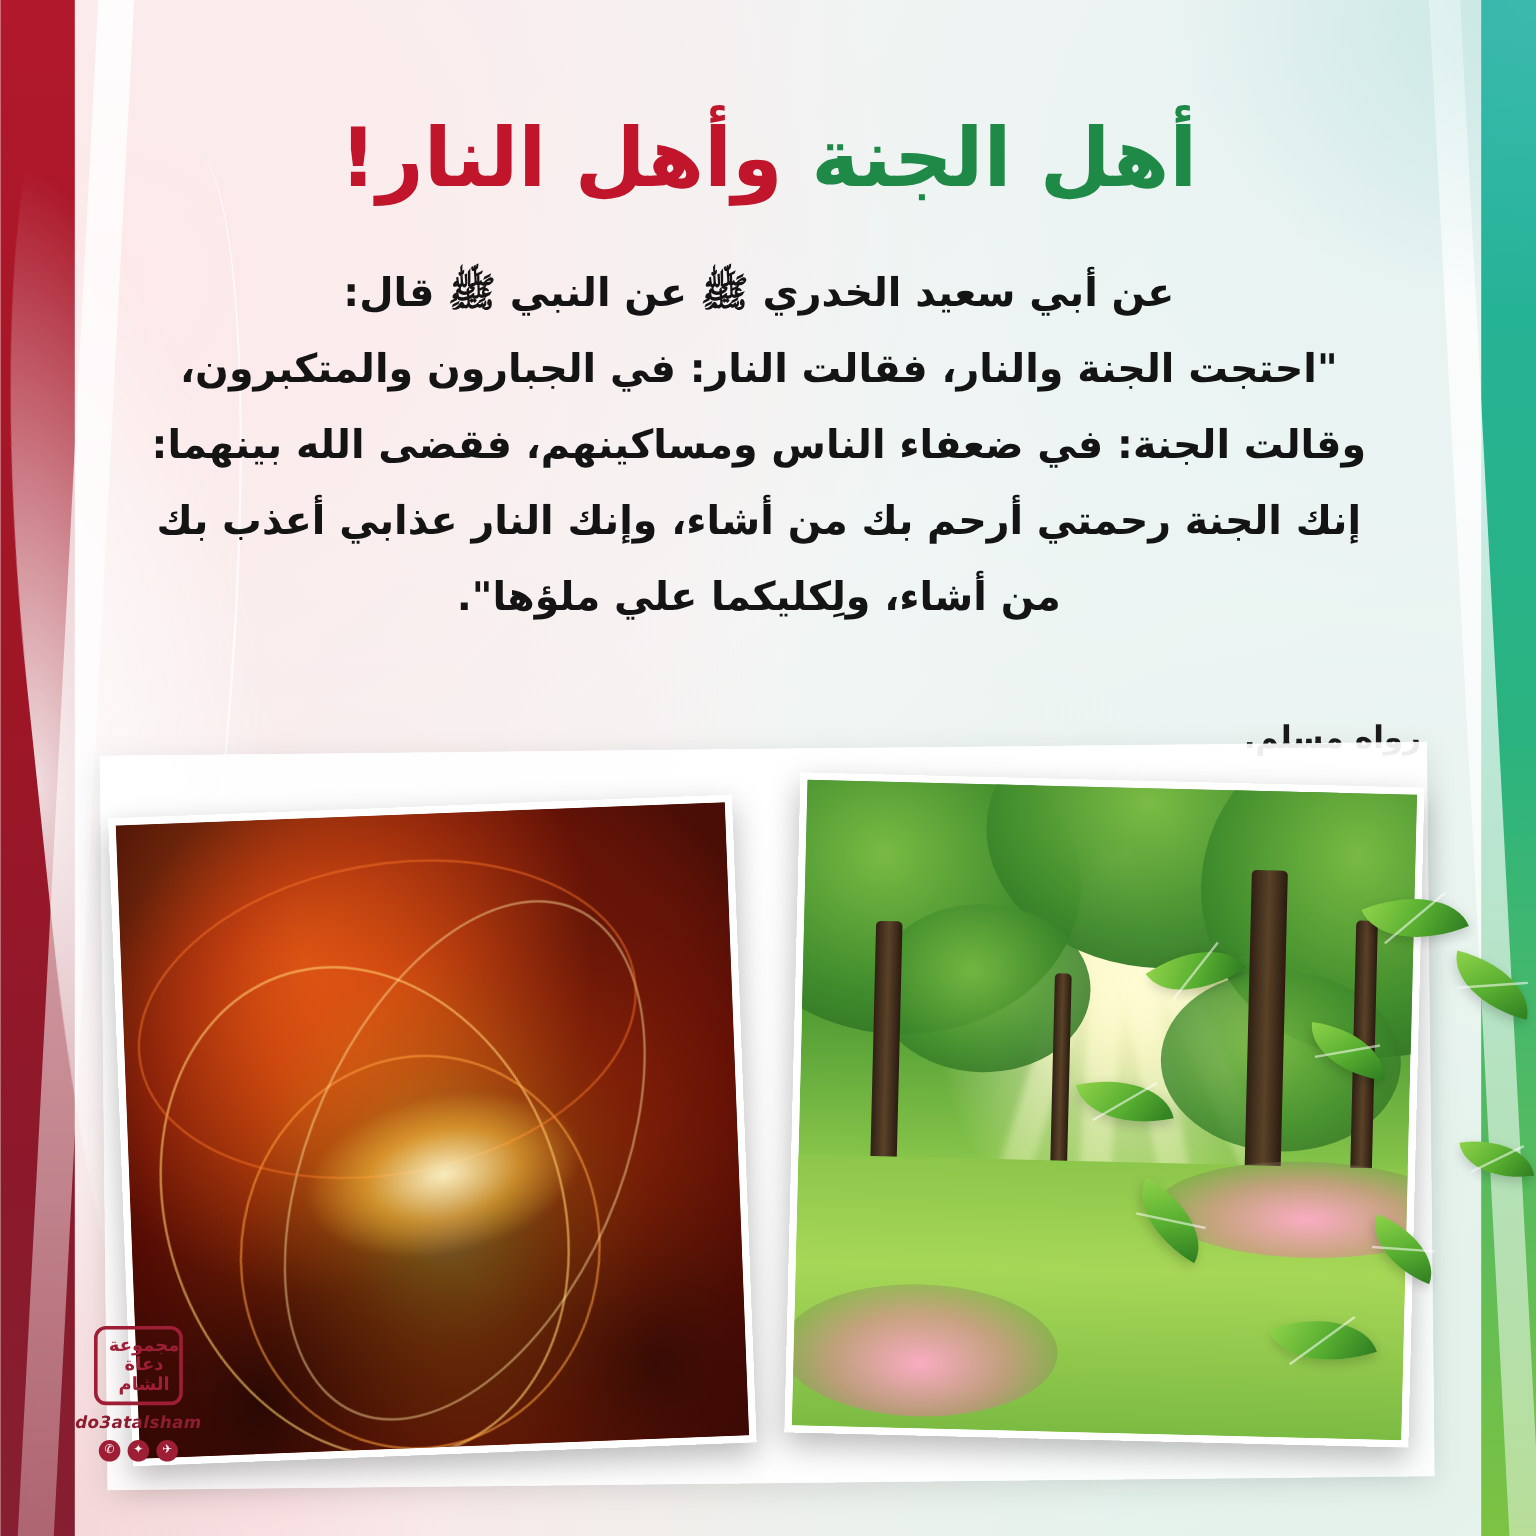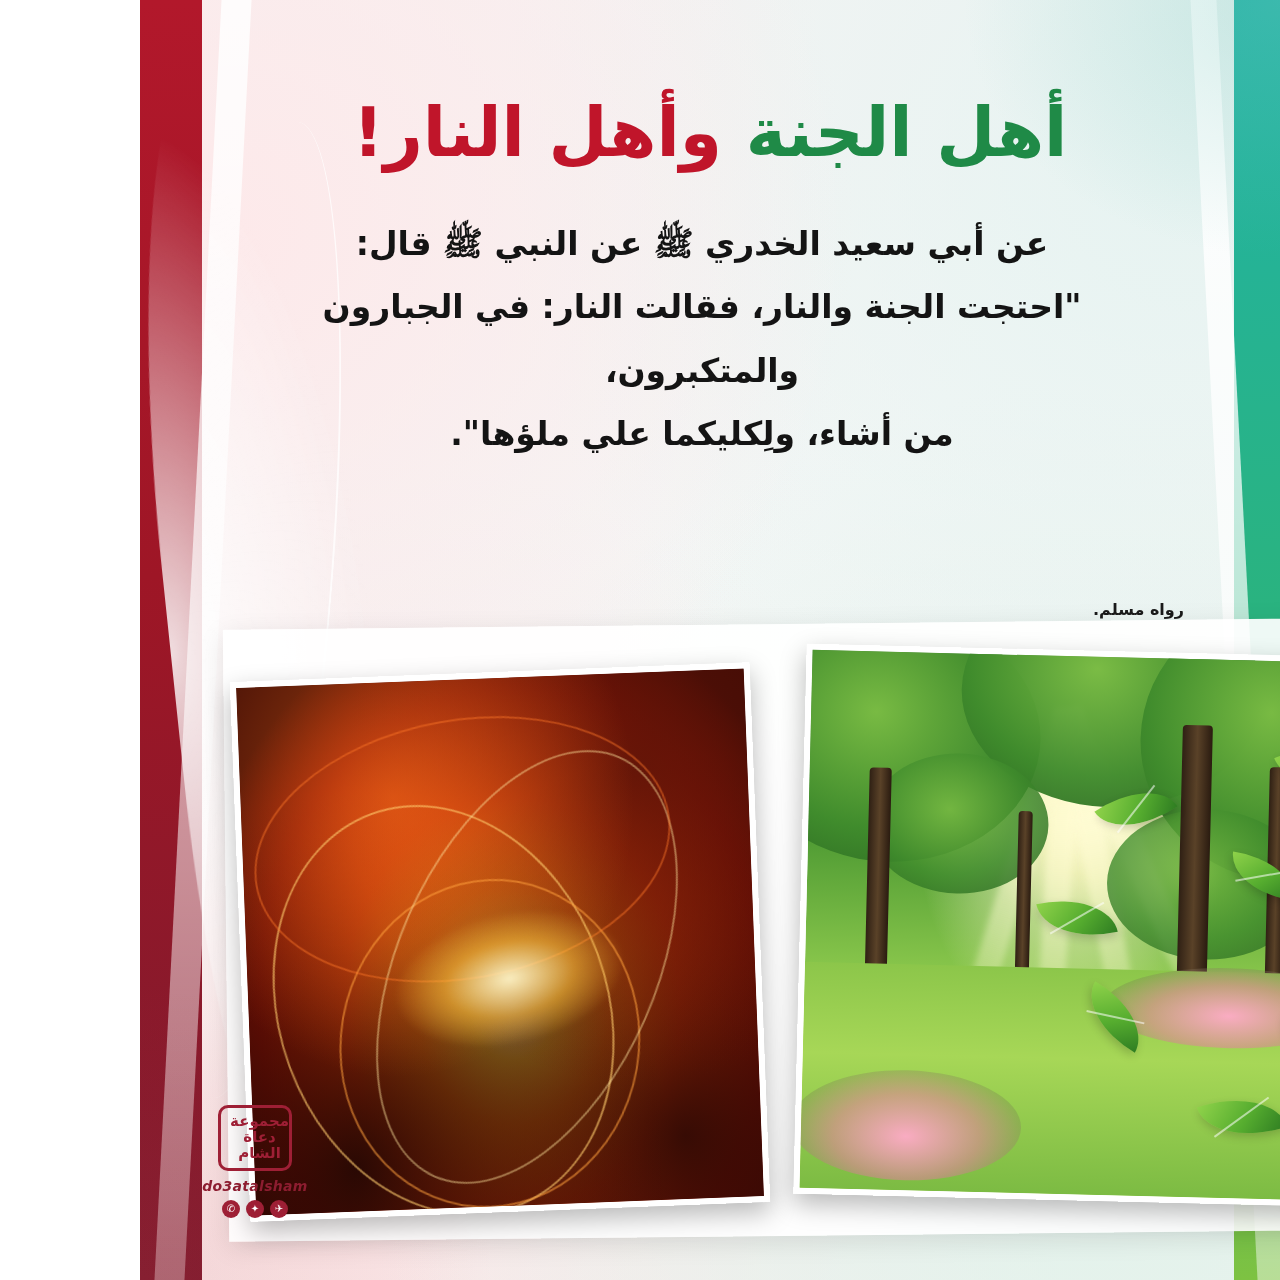--- a/index.html
+++ b/index.html
@@ -6,21 +6,21 @@
 
   html, body {
     width: 1280px;
     height: 1280px;
     overflow: hidden;
     font-family: "DejaVu Sans", "Liberation Sans", sans-serif;
   }
 
   #poster {
     position: relative;
-    width: 1140px;
+    width: 1280px;
     height: 1280px;
     background:
       radial-gradient(circle at 8% 18%, #fde9ea 0%, rgba(253,233,234,0) 42%),
       radial-gradient(circle at 92% 12%, #e6f3f1 0%, rgba(230,243,241,0) 45%),
       radial-gradient(circle at 85% 88%, #e2f1ea 0%, rgba(226,241,234,0) 50%),
       radial-gradient(circle at 18% 92%, #fbe5e6 0%, rgba(251,229,230,0) 48%),
       linear-gradient(135deg, #f7eff0 0%, #f4f7f6 50%, #eef6f2 100%);
     overflow: hidden;
   }
 
@@ -91,21 +91,21 @@
     font-weight: bold;
     line-height: 1.92;
     direction: rtl;
   }
   .hadith .line { display: block; }
 
   .narrator {
     position: absolute;
     top: 600px;
     right: 96px;
-    font-size: 16px;
+    font-size: 26px;
     font-weight: bold;
     color: #1a1a1a;
     direction: rtl;
   }
 
   
   .frame-card {
     position: absolute;
     left: 86px; top: 624px;
     width: 1106px; height: 612px;
@@ -278,20 +278,22 @@
   <div class="corner-tr"></div>
   <div class="corner-bl"></div>
 
   <h1 class="headline">
     <span class="seg-green">أهل الجنة</span><span class="seg-red"> وأهل النار!</span>
   </h1>
 
   <div class="hadith">
     <span class="line">عن أبي سعيد الخدري ﷺ عن النبي ﷺ قال:</span>
     <span class="line">"احتجت الجنة والنار، فقالت النار: في الجبارون والمتكبرون،</span>
+    <span class="line">وقالت الجنة: في ضعفاء الناس ومساكينهم، فقضى الله بينهما:</span>
+    <span class="line">إنك الجنة رحمتي أرحم بك من أشاء، وإنك النار عذابي أعذب بك</span>
     <span class="line">من أشاء، ولِكليكما علي ملؤها".</span>
   </div>
 
   <div class="narrator">رواه مسلم.</div>
 
   <div class="frame-card"></div>
 
   <div class="photo photo-fire">
     <div class="fire-veil"></div>
     <div class="fire-streak fs1"></div>

